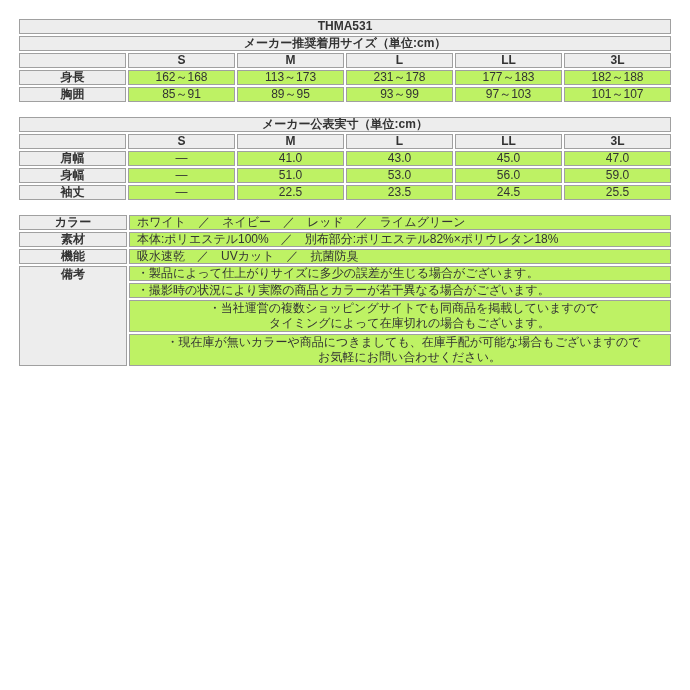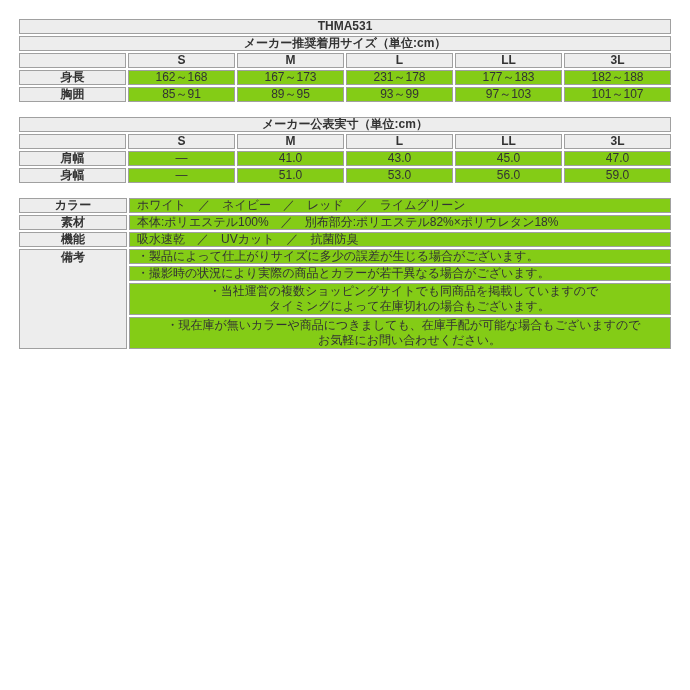--- a/index.html
+++ b/index.html
@@ -25,21 +25,21 @@
     padding:0;
     text-align:center;
     overflow:hidden;
     white-space:nowrap;
   }
   table.spec th{
     background:#ededed;
     font-weight:bold;
   }
   table.spec td{
-    background:#84cc16;
+    background:#bef264;
     font-weight:normal;
   }
   td.left{
     text-align:left !important;
     padding-left:7px !important;
     white-space:nowrap;
   }
   th.top{
     vertical-align:top;
     padding-top:1px !important;
@@ -76,21 +76,21 @@
       <th></th>
       <th>S</th>
       <th>M</th>
       <th>L</th>
       <th>LL</th>
       <th>3L</th>
     </tr>
     <tr>
       <th>身長</th>
       <td>162～168</td>
-      <td>167～173</td>
+      <td>113～173</td>
       <td>231～178</td>
       <td>177～183</td>
       <td>182～188</td>
     </tr>
     <tr>
       <th>胸囲</th>
       <td>85～91</td>
       <td>89～95</td>
       <td>93～99</td>
       <td>97～103</td>
@@ -129,20 +129,28 @@
       <td>47.0</td>
     </tr>
     <tr>
       <th>身幅</th>
       <td>―</td>
       <td>51.0</td>
       <td>53.0</td>
       <td>56.0</td>
       <td>59.0</td>
     </tr>
+    <tr>
+      <th>袖丈</th>
+      <td>―</td>
+      <td>22.5</td>
+      <td>23.5</td>
+      <td>24.5</td>
+      <td>25.5</td>
+    </tr>
   </tbody>
     </table>
 
   <table class="spec">
     <colgroup>
         <col class="c-label">
         <col>
       </colgroup>
     <tbody>
         <tr>

